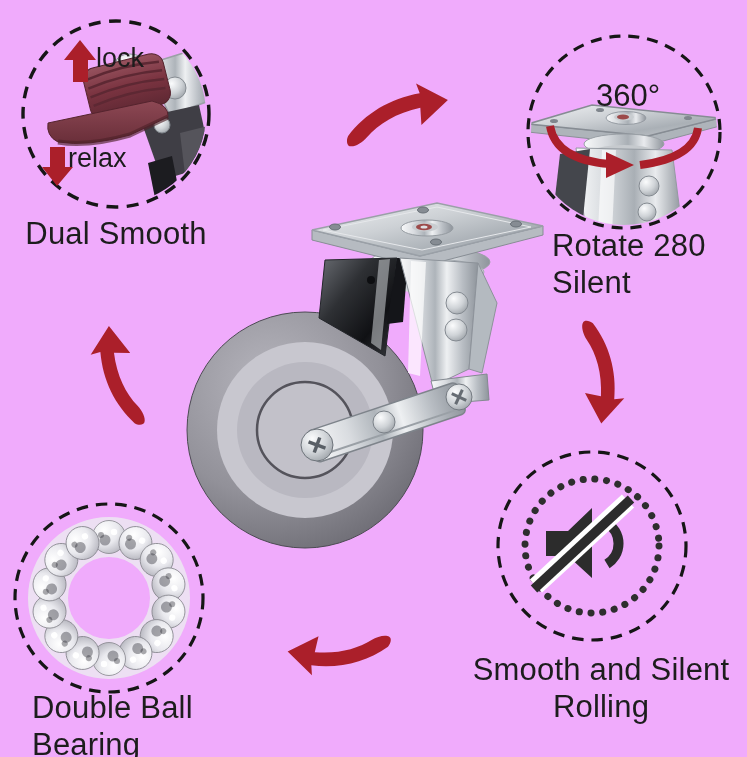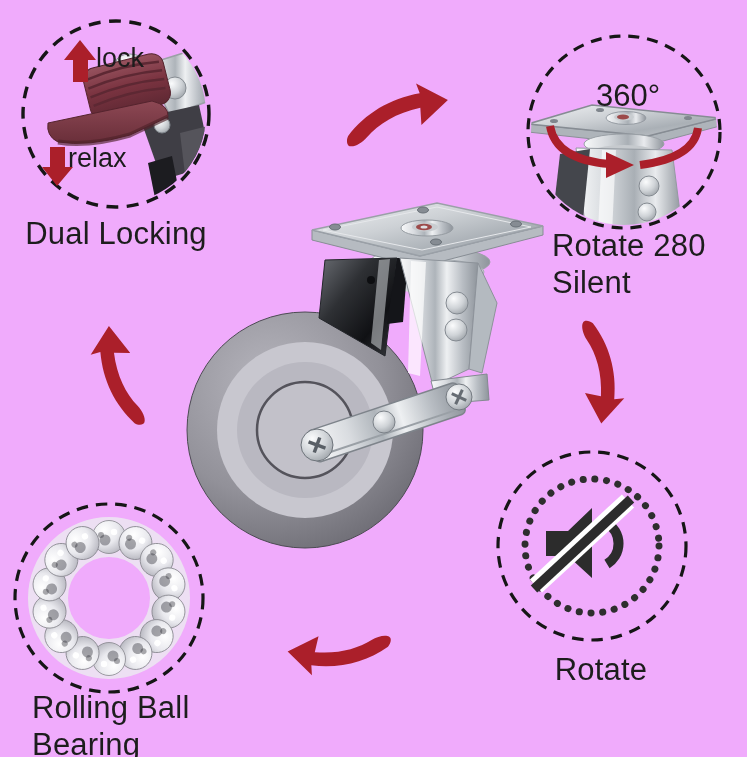--- a/index.html
+++ b/index.html
@@ -66,21 +66,21 @@
 
       <path d="M36 108 L140 86 Q157 90 156 102 L118 120 Q76 132 46 127 Q34 121 36 108 Z" fill="url(#marB)" stroke="#55242e"></path>
       <path d="M46 127 Q76 132 118 120 L156 102" stroke="#4e222a" stroke-width="5" fill="none" opacity=".65"></path>
     </g>
 
     <polygon points="52,45 68,25 84,45 76,45 76,67 61,67 61,45" fill="#ab1f2a"></polygon>
     <text x="84" y="52" font-size="27">lock</text>
     <polygon points="38,132 53,132 53,152 61,152 45,171 30,152 38,152" fill="#ab1f2a"></polygon>
     <text x="56" y="152" font-size="27">relax</text>
   </svg>
-  <div class="label" style="left:12px;top:215px;width:208px;text-align:center">Dual Locking</div>
+  <div class="label" style="left:12px;top:215px;width:208px;text-align:center">Dual Smooth</div>
 
   <svg style="left:520px;top:28px" width="210" height="240" viewBox="0 0 210 240">
     <defs>
       <linearGradient id="plgB" x1="0" y1="0" x2="1" y2="1">
         <stop offset="0" stop-color="#eff1f3"></stop>
           <stop offset=".4" stop-color="#cdd1d5"></stop>
         <stop offset=".7" stop-color="#aab0b6"></stop>
           <stop offset="1" stop-color="#c6cace"></stop>
       </linearGradient>
       <linearGradient id="chvB" x1="0" y1="0" x2="1" y2="0">
@@ -251,36 +251,37 @@
       <use href="#ballSym" transform="rotate(180 99 98) translate(99 37)"></use>
       <use href="#ballSym" transform="rotate(205.7 99 98) translate(99 37)"></use>
       <use href="#ballSym" transform="rotate(231.4 99 98) translate(99 37)"></use>
       <use href="#ballSym" transform="rotate(257.1 99 98) translate(99 37)"></use>
       <use href="#ballSym" transform="rotate(282.9 99 98) translate(99 37)"></use>
       <use href="#ballSym" transform="rotate(308.6 99 98) translate(99 37)"></use>
       <use href="#ballSym" transform="rotate(334.3 99 98) translate(99 37)"></use>
     </g>
   </svg>
   <div class="label" style="left:32px;top:689px;width:220px">
-    <div>Rolling Ball</div>
+    <div>Double Ball</div>
     <div>Bearing</div>
   </div>
 
   <svg style="left:492px;top:446px" width="200" height="200" viewBox="0 0 200 200">
     <circle cx="100" cy="100" r="94" fill="none" stroke="#161616" stroke-width="3.2" stroke-dasharray="11.5 8"></circle>
     <circle cx="100" cy="100" r="67" fill="none" stroke="#2e2e2e" stroke-width="7" stroke-linecap="round" stroke-dasharray="0.1 11.68"></circle>
     <g>
       <path d="M54 85 H76 L100 62 V132 L76 110 H54 Z" fill="#2c2c2c"></path>
       <path d="M115 77 a24 24 0 0 1 0 41" stroke="#2c2c2c" stroke-width="10" fill="none"></path>
       <line x1="44" y1="140" x2="136" y2="55" stroke="#ffffff" stroke-width="18"></line>
       <line x1="42" y1="143" x2="139" y2="53" stroke="#2c2c2c" stroke-width="9.5"></line>
     </g>
   </svg>
   <div class="label" style="left:456px;top:651px;width:290px;text-align:center">
-    <div>Rotate</div>
+    <div>Smooth and Silent</div>
+    <div>Rolling</div>
   </div>
 
   <svg class="flow-arrow" style="left:338px;top:80px;transform:rotate(-10deg) scale(.95)" viewBox="0 0 116 64">
     <path d="M4 48 C26 28 54 17 86 17 L84 6 L114 29 L82 50 L84 32 C58 33 38 41 23 53 C17 58 8 61 4 59 C1 58 1 52 4 48 Z" fill="#ab1f2a"></path>
   </svg>
   <svg class="flow-arrow" style="left:545px;top:341px;transform:rotate(95deg) scale(.9)" viewBox="0 0 116 64">
     <path d="M4 48 C26 28 54 17 86 17 L84 6 L114 29 L82 50 L84 32 C58 33 38 41 23 53 C17 58 8 61 4 59 C1 58 1 52 4 48 Z" fill="#ab1f2a"></path>
   </svg>
   <svg class="flow-arrow" style="left:280px;top:623px;transform:rotate(187deg) scale(.9)" viewBox="0 0 116 64">
     <path d="M4 48 C26 28 54 17 86 17 L84 6 L114 29 L82 50 L84 32 C58 33 38 41 23 53 C17 58 8 61 4 59 C1 58 1 52 4 48 Z" fill="#ab1f2a"></path>

